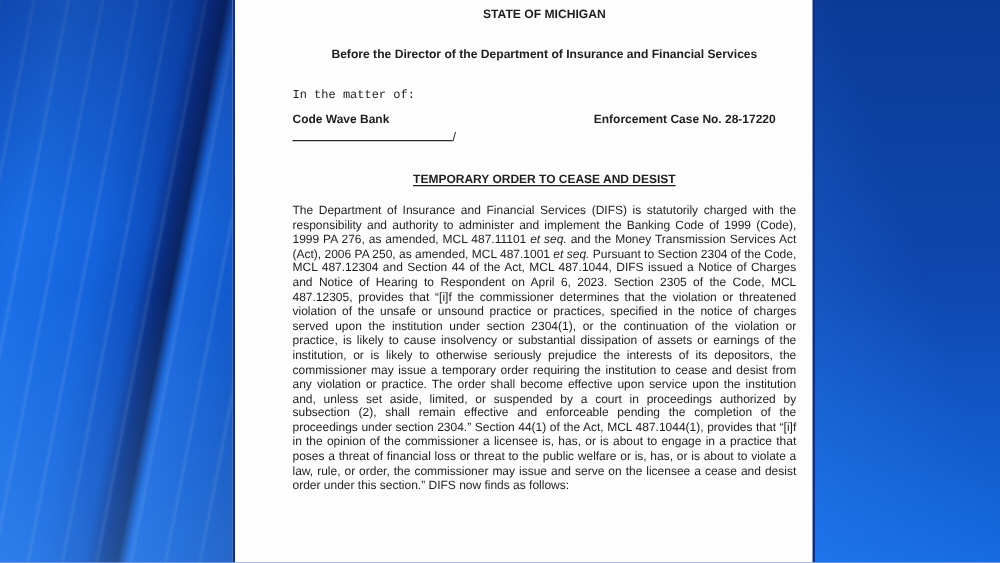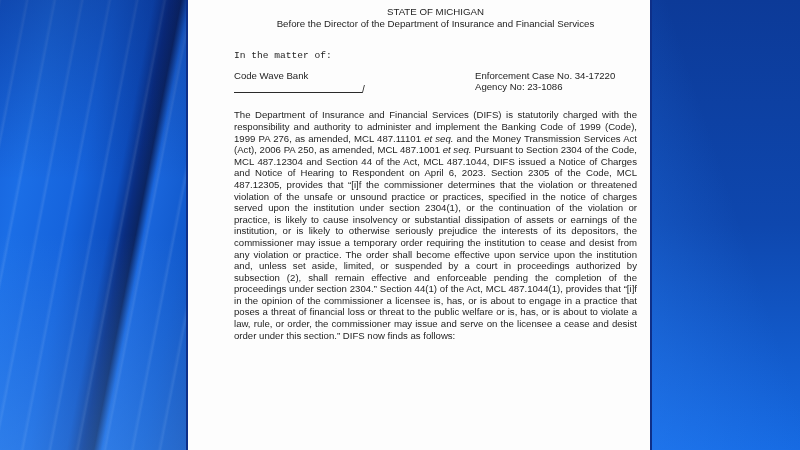--- a/index.html
+++ b/index.html
@@ -33,24 +33,24 @@
 
   
   .document {
     position: absolute; left: 186px; top: 0; width: 466px; height: 450px;
     background: #fdfdfd; color: #1e1e1e;
     border-left: 2px solid #0e2f88; border-right: 2px solid #0e2f88;
     padding: 6px 13px 0 46px;
     font-size: 9.6px; line-height: 11.6px;
     overflow: hidden;
   }
-  .bold { font-weight: normal; }
+  .bold { font-weight: bold; }
   .center { text-align: center; }
   .hdr-line { font-size: 9.7px; }
-  .before-line { margin-top: 0; }
+  .before-line { margin-top: 20px; }
   .matter-label { margin-top: 21px; font-family: Liberation Mono, monospace; }
   .matter-row { position: relative; margin-top: 8px; }
   .case-block { position: absolute; left: 241px; top: 0; white-space: nowrap; }
   .respondent-label { margin: 10px 0 0 62px; }
   .sig-line { margin-top: 1px; height: 14px; }
   .sig-rule { display: inline-block; width: 128px; height: 11px; border-bottom: 1.2px solid #2a2a2a; }
   .sig-slash { font-size: 10px; }
   .issued-block { margin-top: 21px; }
   .order-title { margin-top: 22px; text-decoration: underline; text-underline-offset: 1.5px; }
   .body-par { margin: 13px 0 0 0; text-align: justify; }
@@ -66,28 +66,28 @@
   <div class="document">
 
     <div class="hdr-line bold center">STATE OF MICHIGAN</div>
     <div class="hdr-line bold center before-line">Before the Director of the Department of Insurance and Financial Services</div>
 
     <div class="matter-label">In the matter of:</div>
 
     <div class="matter-row">
       <span class="bold">Code Wave Bank</span>
       <span class="case-block bold">
-        <div>Enforcement Case No. 34-17220</div>
-        <div>Agency No:  23-1086</div>
+        <div>Enforcement Case No. 28-17220</div>
       </span>
     </div>
 
 
     <div class="sig-line">
       <span class="sig-rule"></span><span class="sig-slash">/</span>
     </div>
 
 
+    <div class="order-title bold center">TEMPORARY ORDER TO CEASE AND DESIST</div>
 
     <p class="body-par"><span>The Department of Insurance and Financial Services (DIFS) is statutorily charged with the responsibility and authority to administer and implement the Banking Code of 1999 (Code), 1999 PA 276, as amended, MCL 487.11101 </span><span class="it">et seq.</span><span> and the Money Transmission Services Act (Act), 2006 PA 250, as amended, MCL 487.1001 </span><span class="it">et seq.</span><span> Pursuant to Section 2304 of the Code, MCL 487.12304 and Section 44 of the Act, MCL 487.1044, DIFS issued a Notice of Charges and Notice of Hearing to Respondent on April 6, 2023. Section 2305 of the Code, MCL 487.12305, provides that “[i]f the commissioner determines that the violation or threatened violation of the unsafe or unsound practice or practices, specified in the notice of charges served upon the institution under section 2304(1), or the continuation of the violation or practice, is likely to cause insolvency or substantial dissipation of assets or earnings of the institution, or is likely to otherwise seriously prejudice the interests of its depositors, the commissioner may issue a temporary order requiring the institution to cease and desist from any violation or practice. The order shall become effective upon service upon the institution and, unless set aside, limited, or suspended by a court in proceedings authorized by subsection (2), shall remain effective and enforceable pending the completion of the proceedings under section 2304.”  Section 44(1) of the Act, MCL 487.1044(1), provides that “[i]f in the opinion of the commissioner a licensee is, has, or is about to engage in a practice that poses a threat of financial loss or threat to the public welfare or is, has, or is about to violate a law, rule, or order, the commissioner may issue and serve on the licensee a cease and desist order under this section.” DIFS now finds as follows:</span></p>
 
   </div>
 </div>
 
 </body></html>

